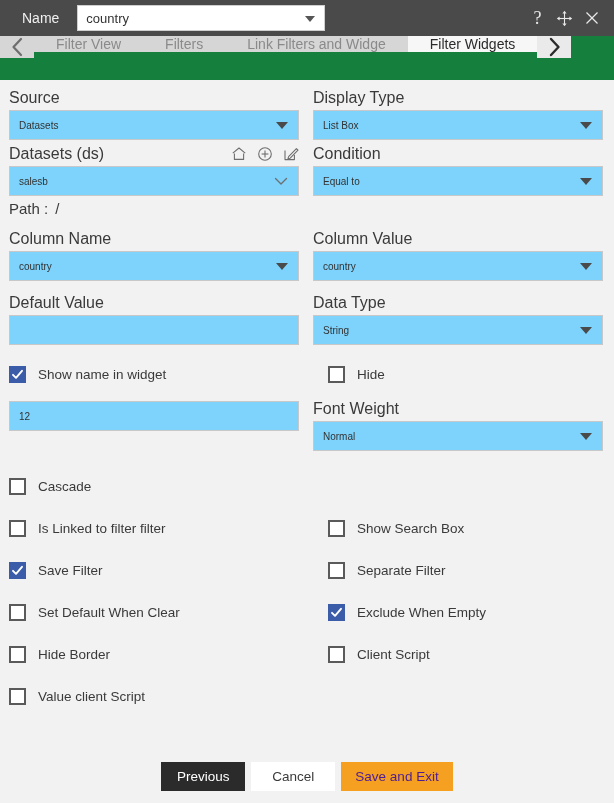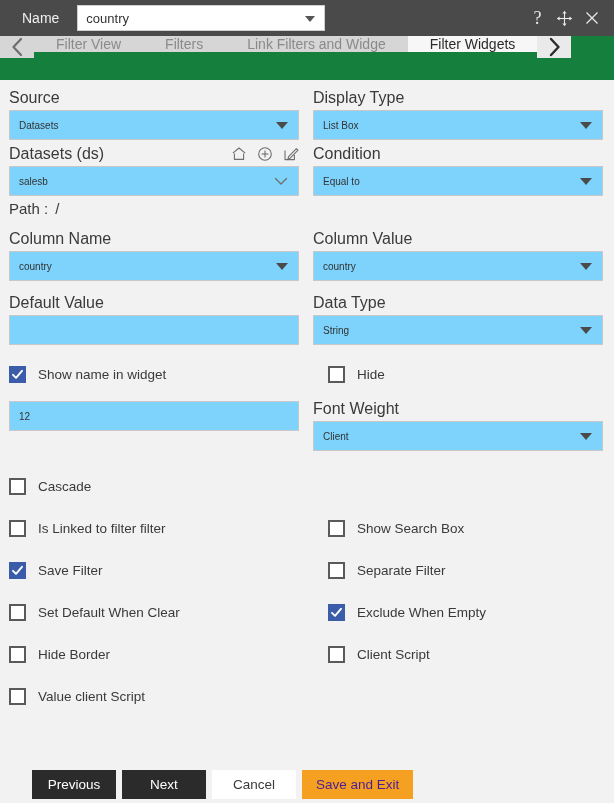--- a/index.html
+++ b/index.html
@@ -219,24 +219,24 @@
     font-size: 13.5px;
     color: #3a3a3a;
     white-space: nowrap;
   }
 
   
   .footer {
     position: absolute;
     left: 0;
     right: 0;
-    bottom: 4px;
-    display: flex;
+    bottom: 12px;
+    display: flex;
+    justify-content: center;
     gap: 6px;
-    padding-left: 32px;
   }
   .btn {
     height: 29px;
     min-width: 84px;
     padding: 0 14px;
     font-size: 13.5px;
     display: inline-flex;
     align-items: center;
     justify-content: center;
     box-sizing: border-box;
@@ -429,21 +429,21 @@
 
   <div class="row">
     <div class="col">
       <div class="control">
         <span>12</span>
       </div>
     </div>
     <div class="col">
       <div class="fieldlabel">Font Weight</div>
       <div class="control">
-        <span>Client</span>
+        <span>Normal</span>
         <span class="caret"></span>
       </div>
     </div>
   </div>
 
   <div class="spacer-14"></div>
 
   <div class="cbrow">
     <div class="cbcol">
       <span class="cbox"></span>
@@ -509,16 +509,15 @@
       <span class="cbox"></span>
       <span class="cblabel">Value client Script</span>
     </div>
     <div class="cbcol empty"></div>
   </div>
 
 </div>
 
 <div class="footer">
   <button class="btn dark">Previous</button>
-  <button class="btn dark">Next</button>
   <button class="btn light">Cancel</button>
   <button class="btn accent">Save and Exit</button>
 </div>
 
 </body></html>

